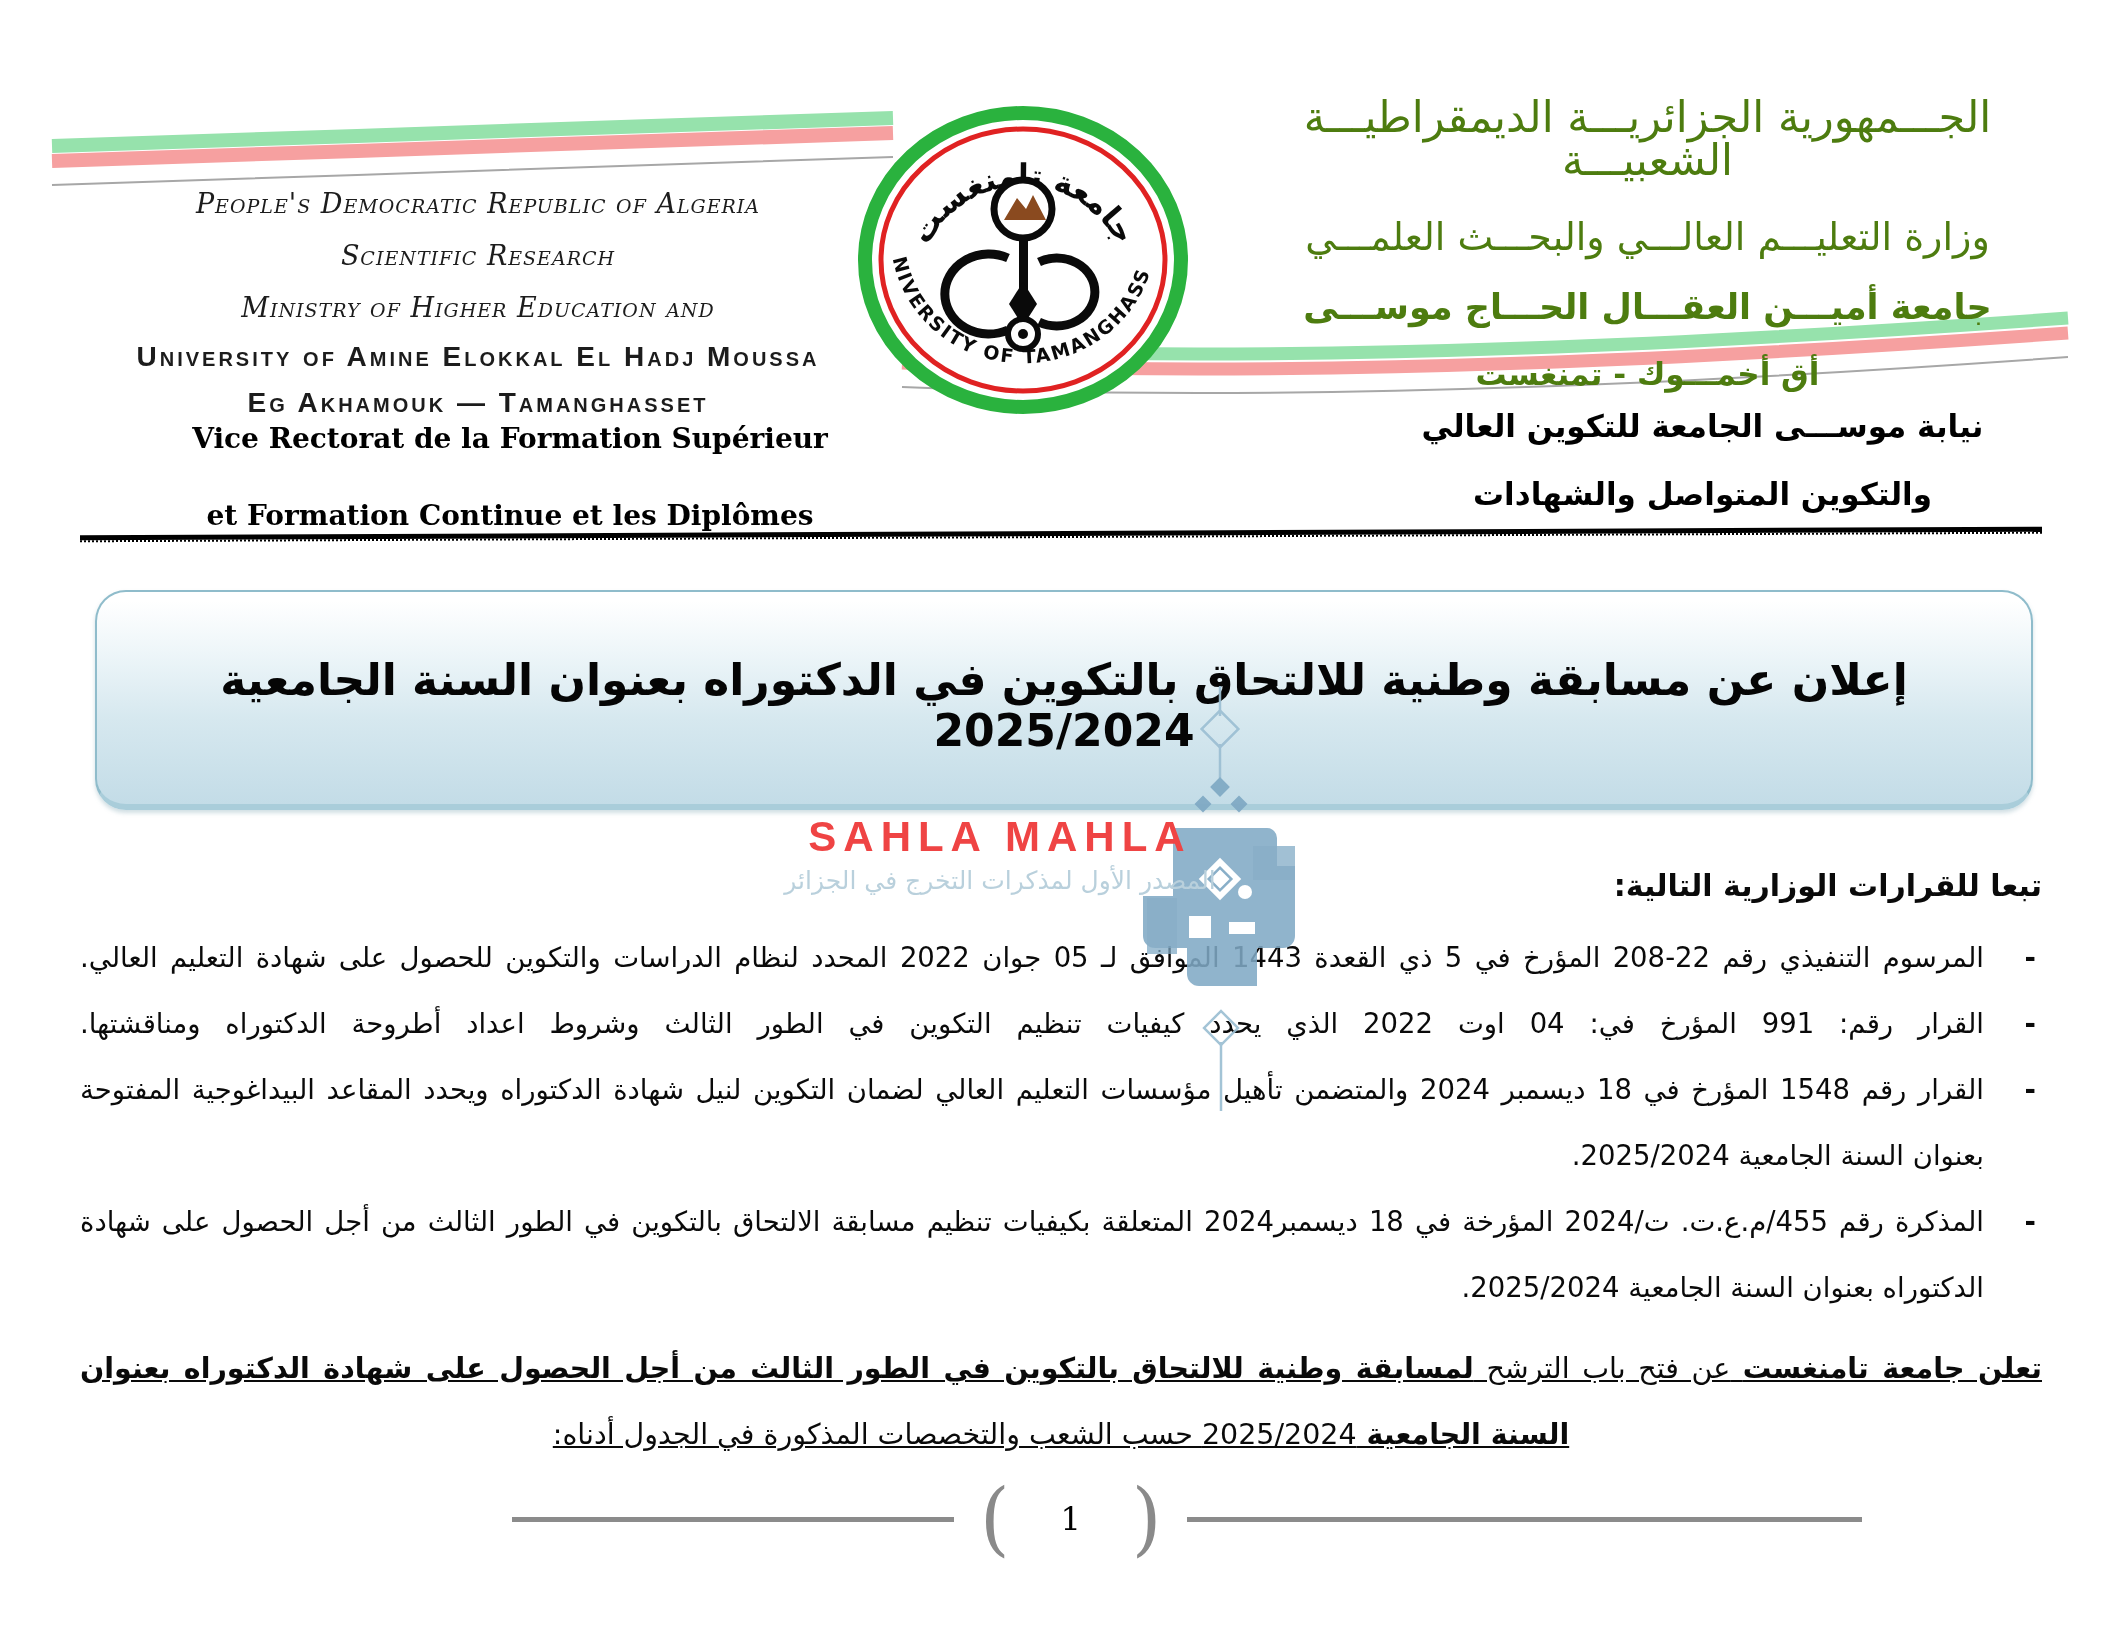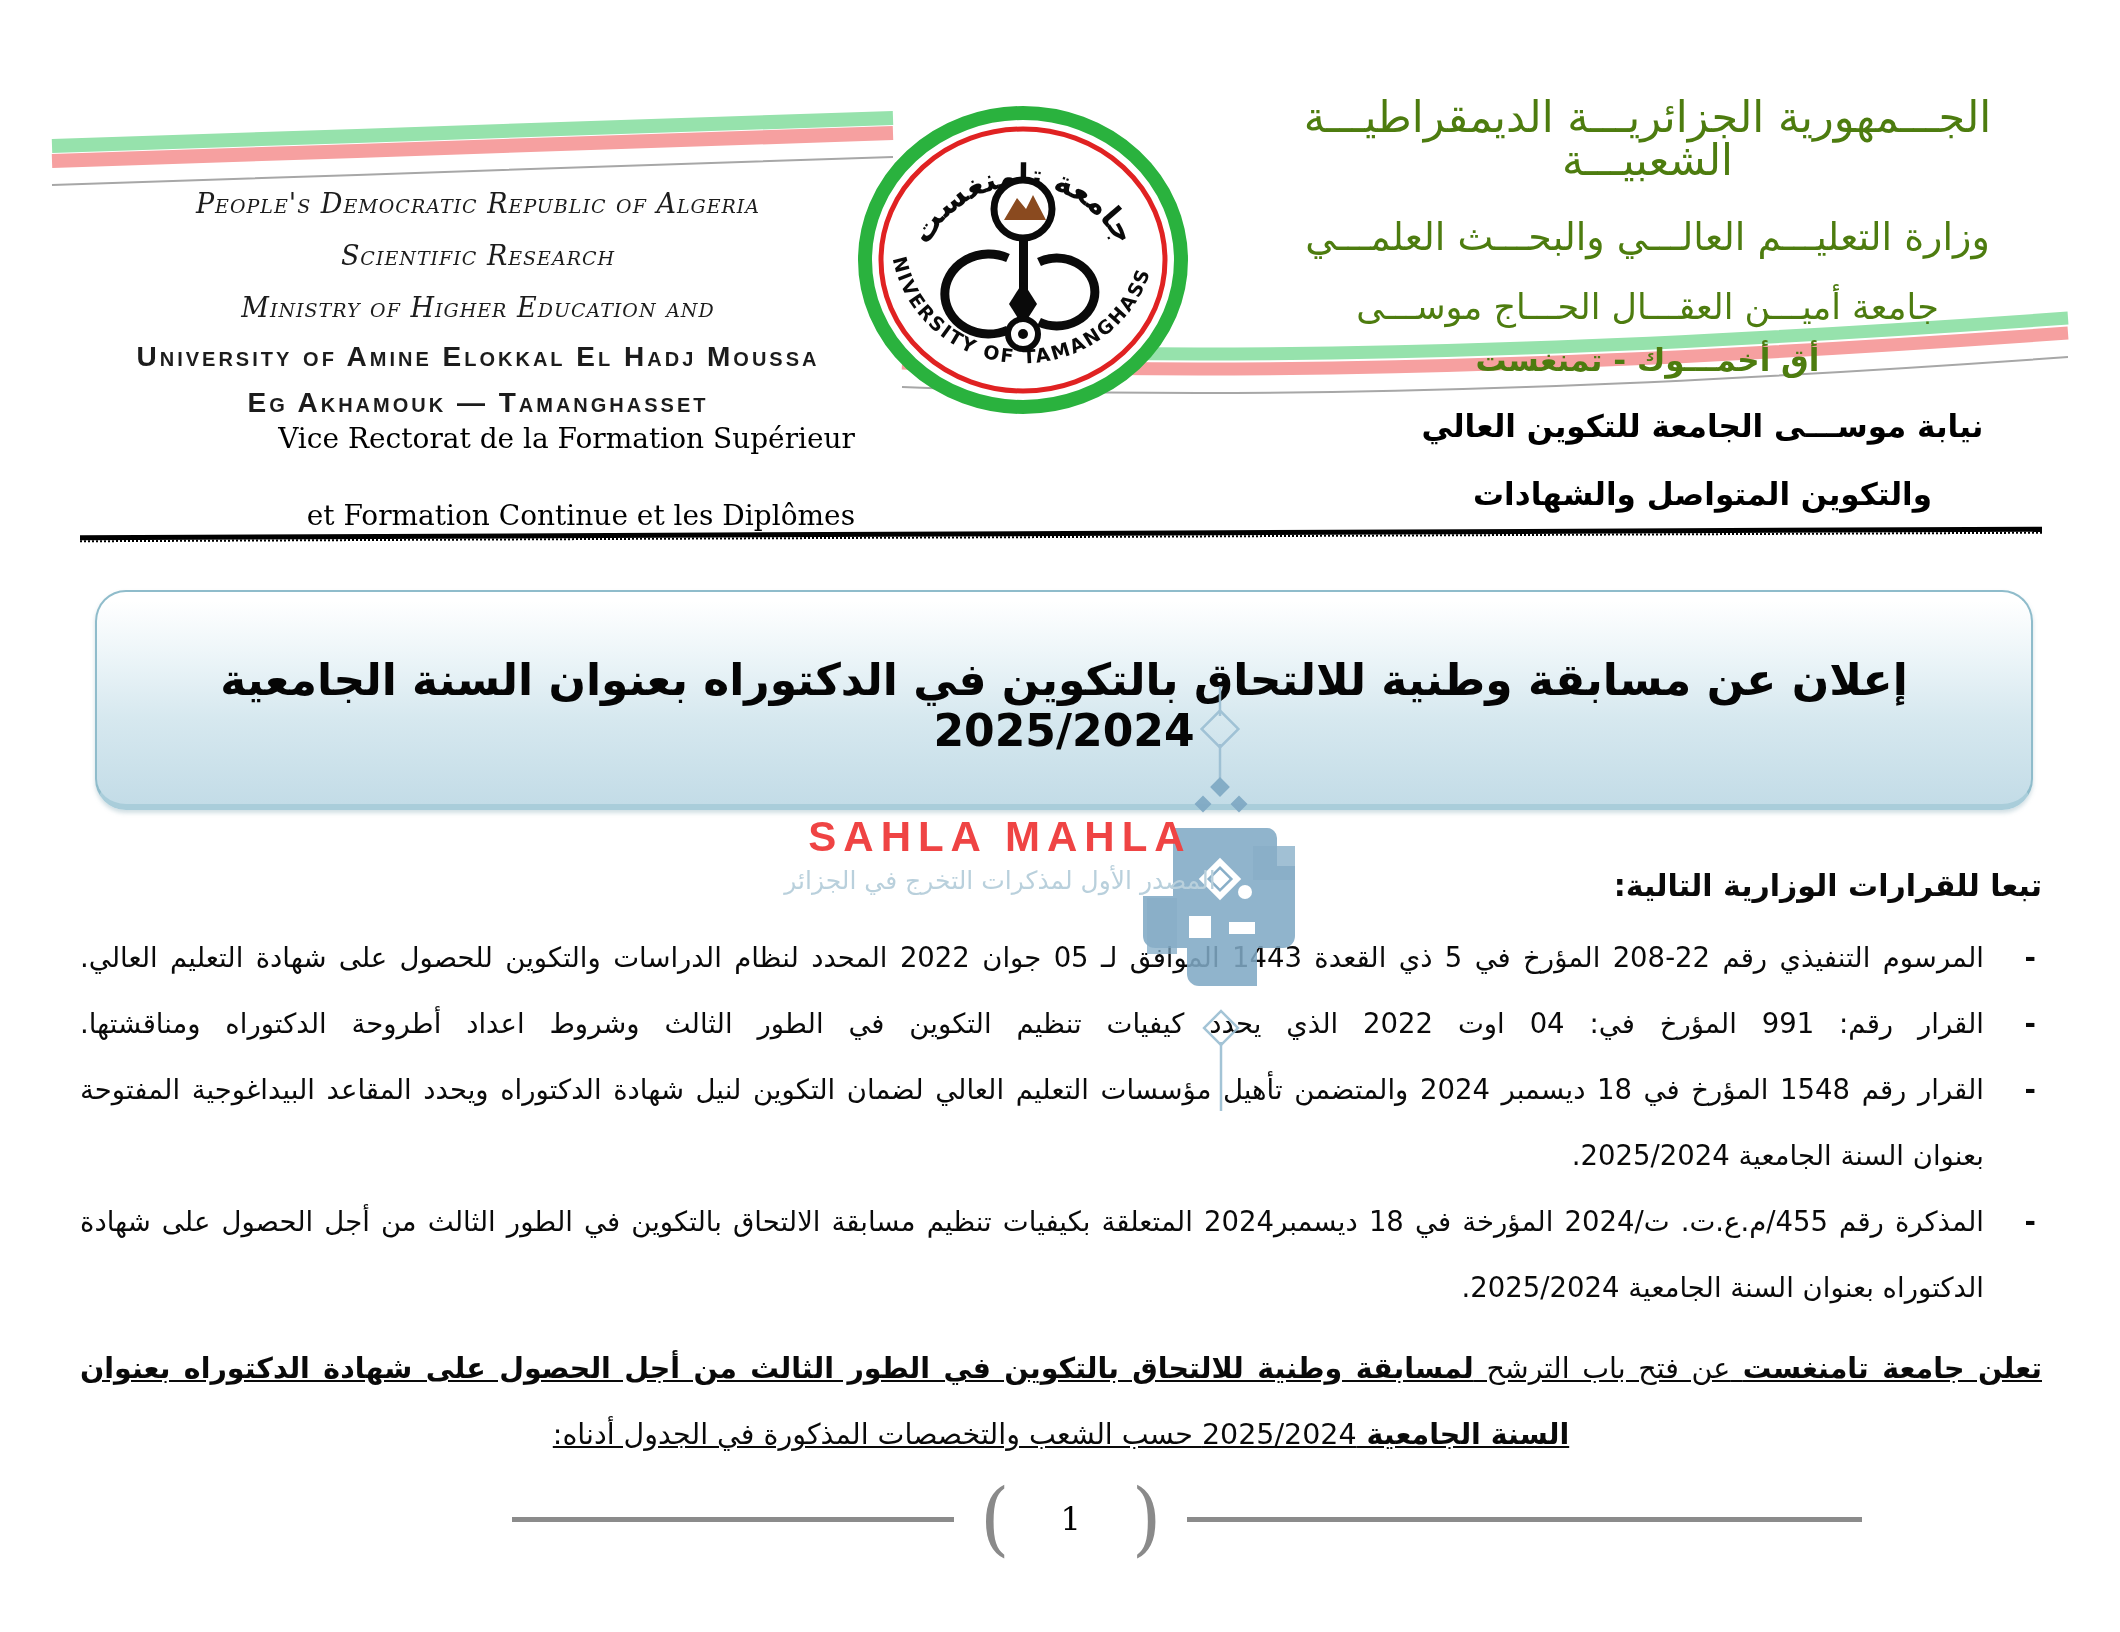--- a/index.html
+++ b/index.html
@@ -13,25 +13,25 @@
   
   .hdr-left{left:78px;top:178px;width:800px;text-align:center;
             font-family:"DejaVu Serif",serif;color:#1c1c1c;}
   .hdr-left .script{font-variant:small-caps;font-style:italic;font-size:27px;line-height:52px;letter-spacing:1px;}
   .hdr-left .caps{font-variant:small-caps;font-weight:bold;font-size:28px;line-height:46px;letter-spacing:3px;
                   font-family:"Liberation Sans","DejaVu Sans",sans-serif;}
   .seal{left:858px;top:106px;width:330px;height:308px;z-index:5;}
   .hdr-right{left:1225px;top:96px;width:845px;direction:rtl;text-align:center;color:#4d7c0f;}
   .hdr-right .r1{font-size:43px;line-height:1;margin-bottom:36px;font-weight:500;}
   .hdr-right .r2{font-size:38px;line-height:1;margin-bottom:34px;}
-  .hdr-right .r3{font-size:35px;line-height:1;font-weight:normal;margin-bottom:20px;}
+  .hdr-right .r3{font-size:35px;line-height:1;font-weight:bold;margin-bottom:34px;}
   .hdr-right .r4{font-size:31px;line-height:1;font-weight:bold;}
 
-  .sub-left{left:165px;top:422px;width:690px;text-align:right;font-family:"DejaVu Serif",serif;
-            font-weight:normal;font-size:28px;color:#000;}
+  .sub-left{left:165px;top:422px;width:690px;text-align:center;font-family:"DejaVu Serif",serif;
+            font-weight:bold;font-size:28px;color:#000;}
   .sub-left .sl2{margin-top:44px;}
   .sub-right{left:1380px;top:408px;width:645px;direction:rtl;text-align:center;font-weight:bold;
              font-size:31px;color:#000;}
   .sub-right .sr2{margin-top:32px;}
 
   .divider{left:80px;top:531px;width:1962px;height:5px;background:#000;transform:rotate(-0.25deg);}
   .divider:after{content:"";position:absolute;left:0;right:0;top:5px;border-top:2px dotted #000;}
 
   
   .title-box{left:95px;top:590px;width:1934px;height:212px;border-radius:31px;

